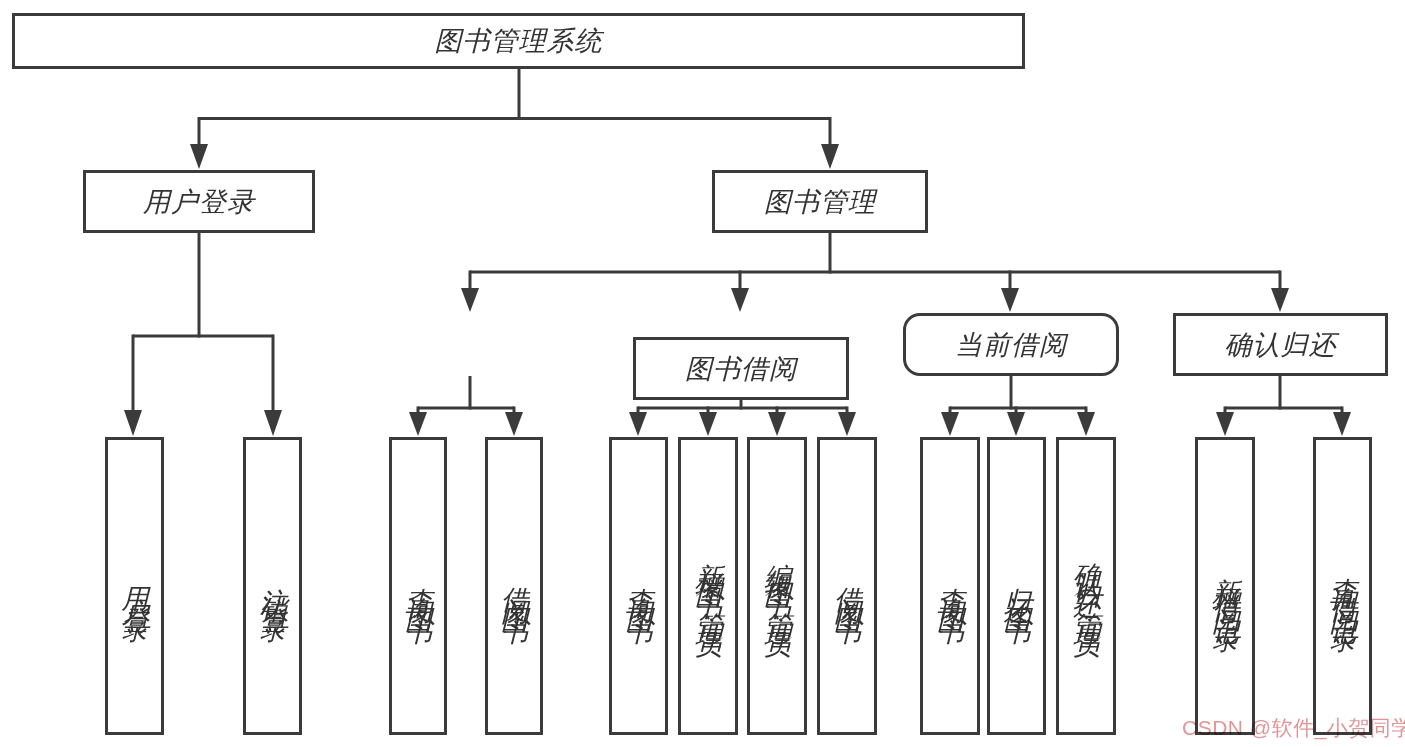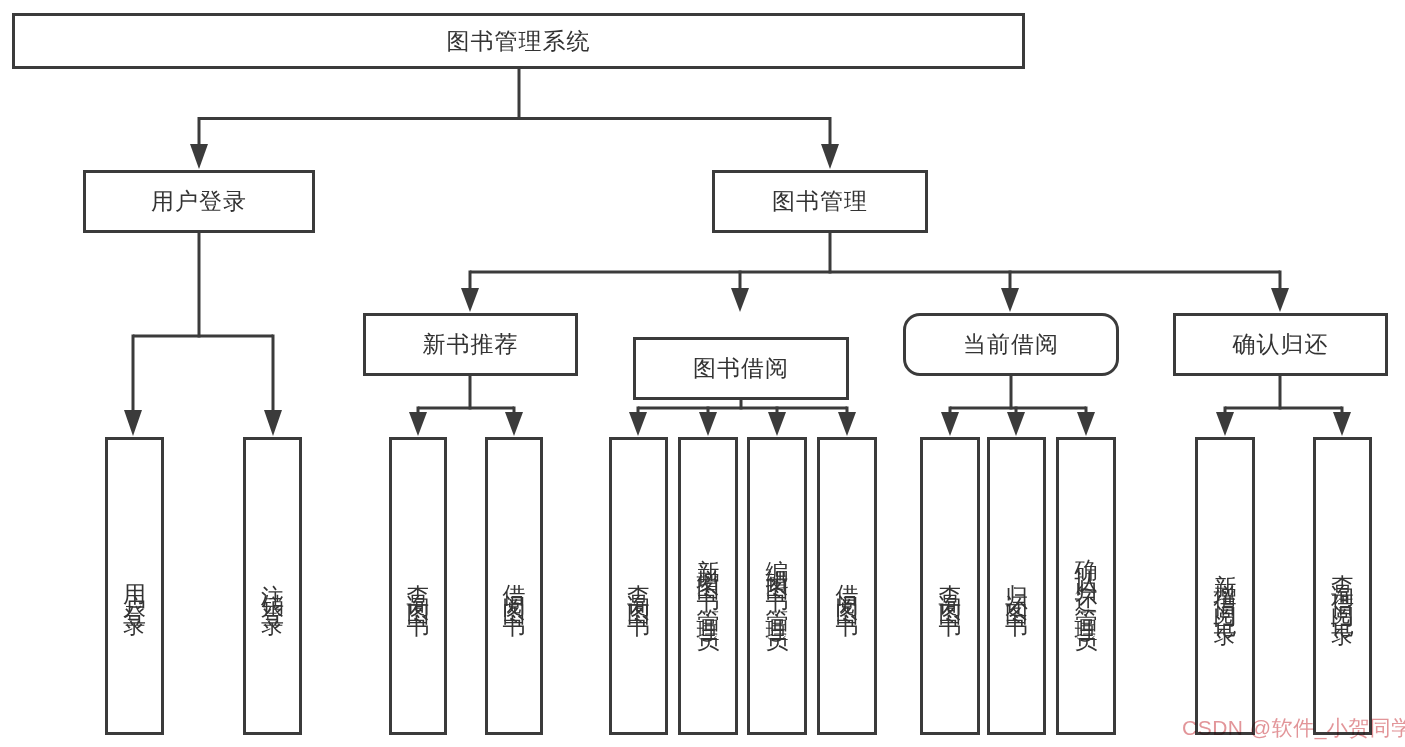--- a/index.html
+++ b/index.html
@@ -19,24 +19,25 @@
     z-index: 1;
   }
   .box {
     position: absolute;
     background: #ffffff;
     border: 3px solid #3b3b3b;
     color: #333333;
     display: flex;
     align-items: center;
     justify-content: center;
-    font-size: 23px;
+    font-size: 27px;
     letter-spacing: 1px;
     z-index: 2;
     white-space: nowrap;
+    font-style: italic;
   }
   .vbox {
     writing-mode: vertical-rl;
     text-orientation: mixed;
     letter-spacing: 10px;
     line-height: 1;
     white-space: normal;
   }
   
   #n-root           { left: 12px;   top: 13px;  width: 1013px; height: 56px; }
@@ -149,21 +150,20 @@
       <polygon points="1216,412 1234,412 1225,436"></polygon>
       <polygon points="1333,412 1351,412 1342,436"></polygon>
     </g>
   </svg>
 
   <div class="box" id="n-root">图书管理系统</div>
 
   <div class="box" id="n-user-login">用户登录</div>
   <div class="box" id="n-book-mgmt">图书管理</div>
 
-  <div class="box" id="n-new-book-rec">新书推荐</div>
   <div class="box" id="n-book-borrow">图书借阅</div>
   <div class="box" id="n-current-borrow">当前借阅</div>
   <div class="box" id="n-borrow-record">确认归还</div>
 
   <div class="box vbox leaf" id="n-l1">用户登录</div>
   <div class="box vbox leaf" id="n-l2">注销登录</div>
   <div class="box vbox leaf" id="n-l3">查询图书</div>
   <div class="box vbox leaf" id="n-l4">借阅图书</div>
   <div class="box vbox leaf" id="n-l5">查询图书</div>
   <div class="box vbox leaf" id="n-l6">新增图书（管理员）</div>

